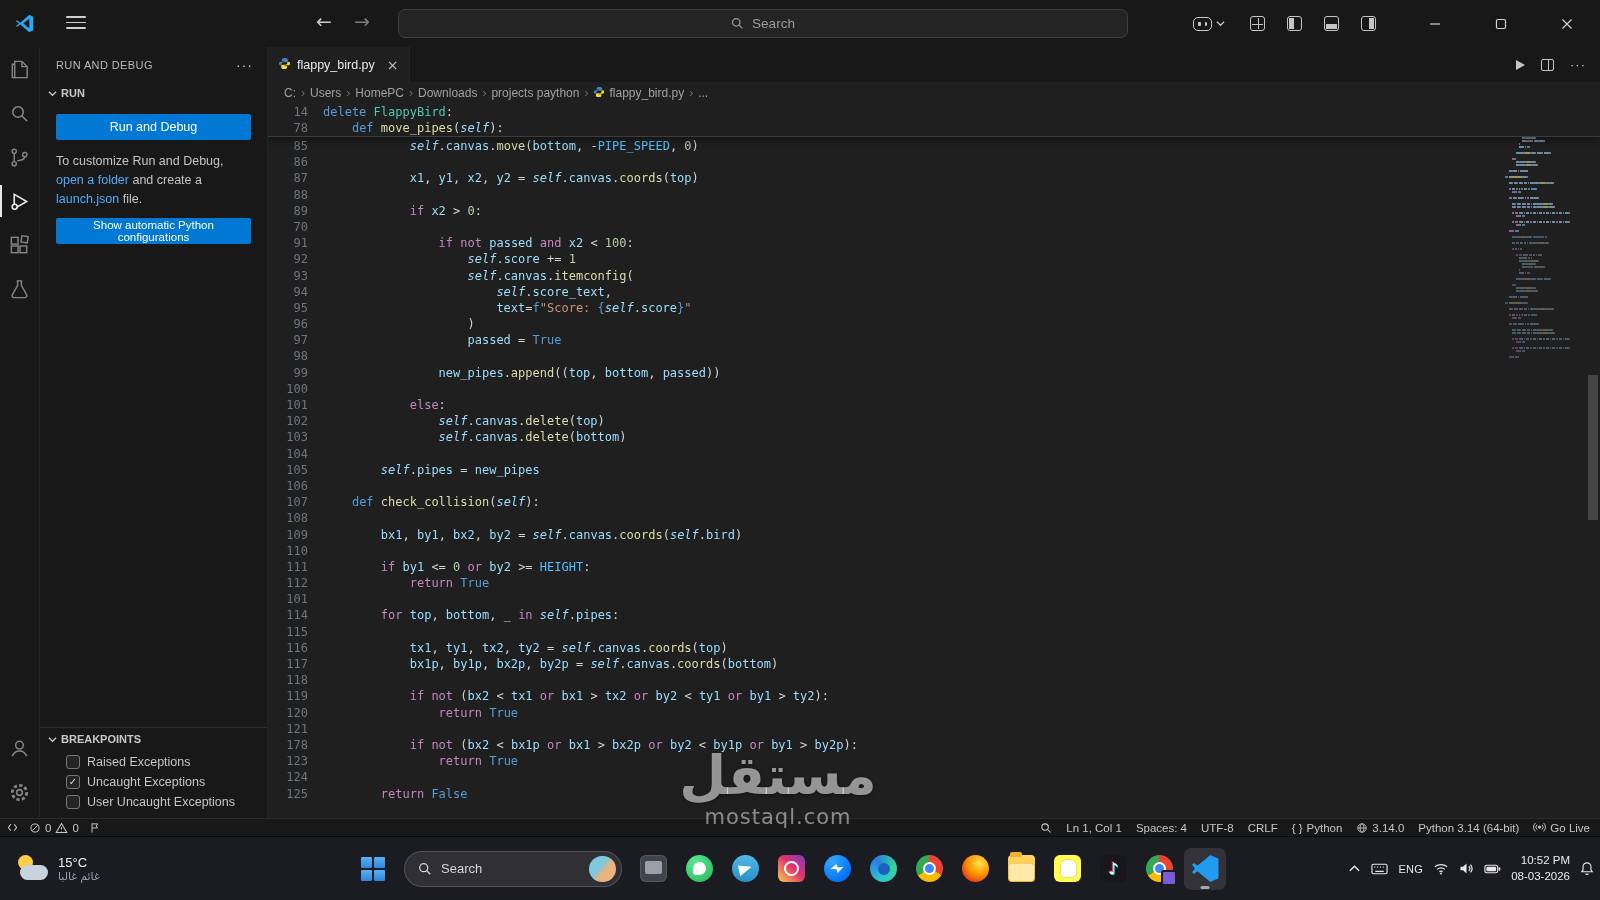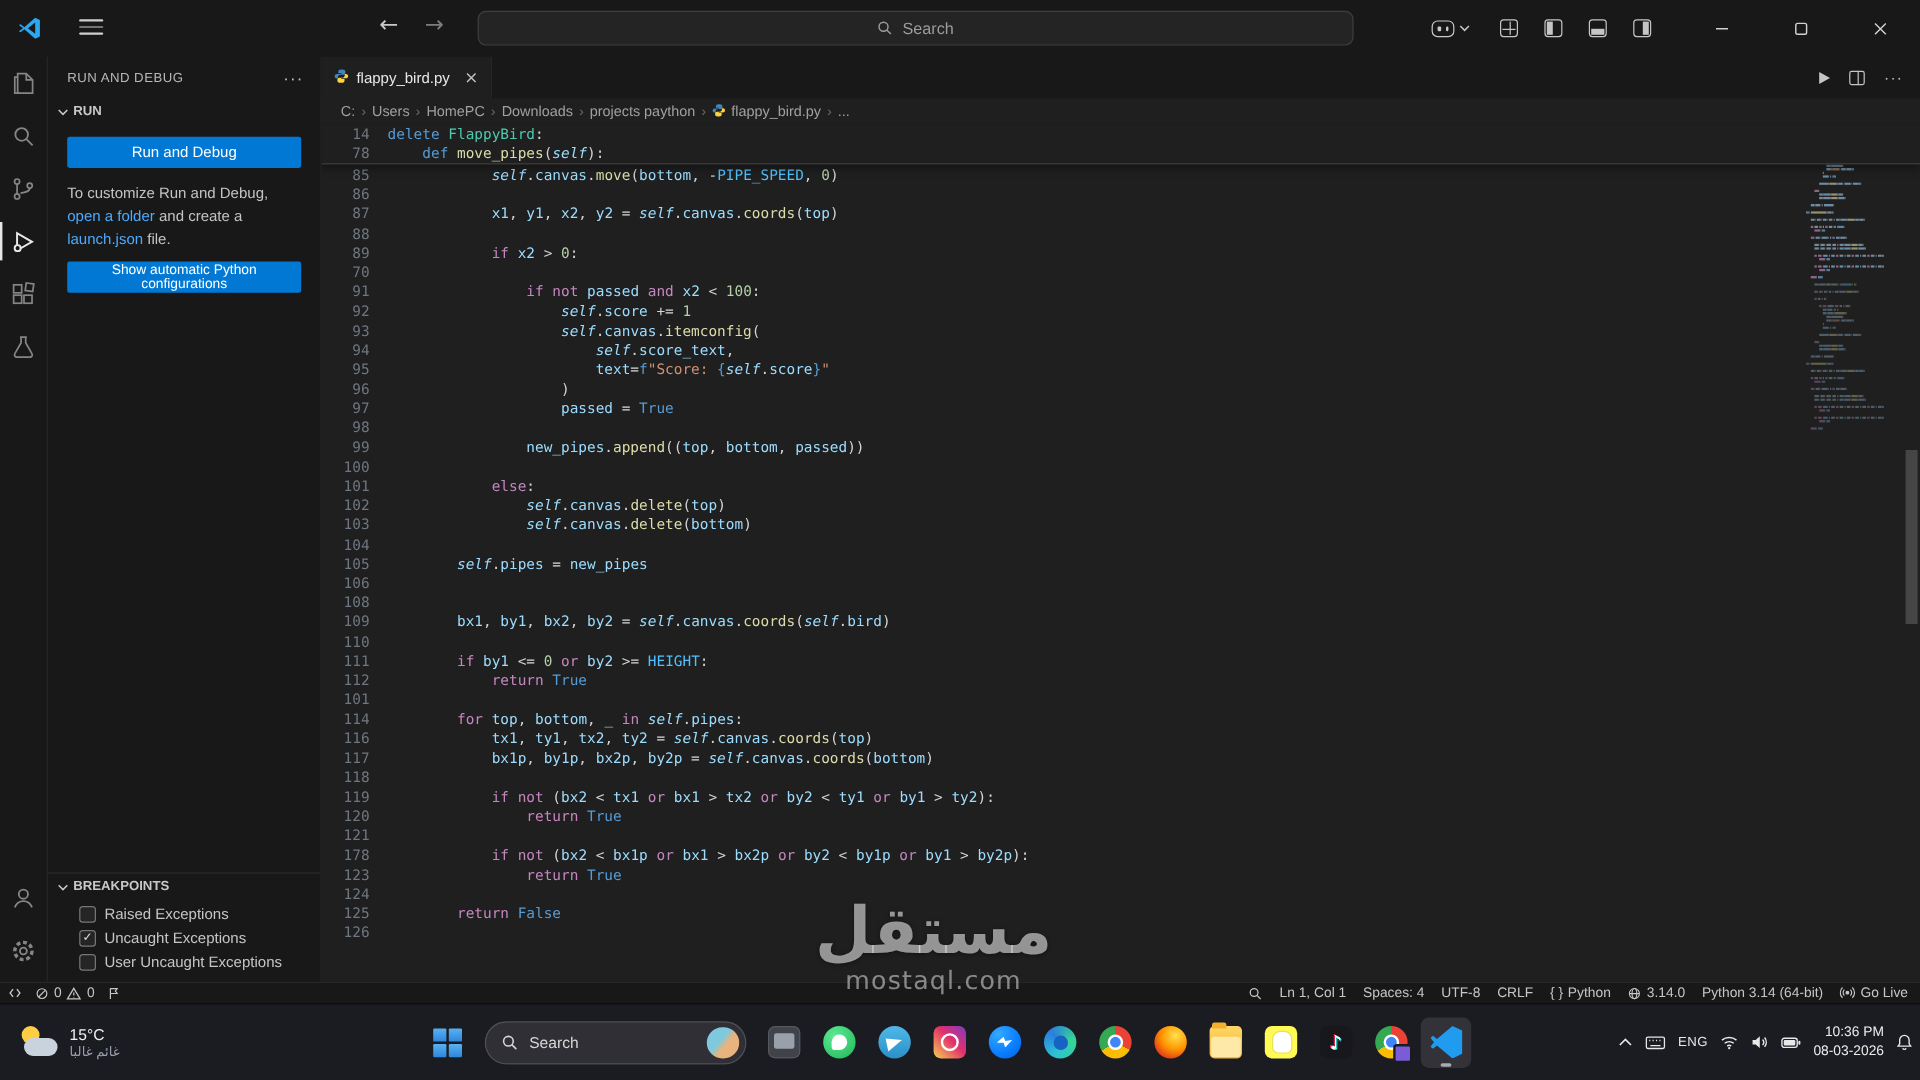--- a/index.html
+++ b/index.html
@@ -450,20 +450,24 @@
             </div>
             <div class="code-line">
               <span class="ln">105</span>
               <span class="lc"><span class="tk-t">        </span><span class="tk-s">self</span><span class="tk-t">.</span><span class="tk-v">pipes</span><span class="tk-t"> = </span><span class="tk-v">new_pipes</span></span>
             </div>
             <div class="code-line">
               <span class="ln">106</span>
               <span class="lc"></span>
             </div>
             <div class="code-line">
+              <span class="ln">107</span>
+              <span class="lc"><span class="tk-t">    </span><span class="tk-d">def </span><span class="tk-f">check_collision</span><span class="tk-t">(</span><span class="tk-s">self</span><span class="tk-t">):</span></span>
+            </div>
+            <div class="code-line">
               <span class="ln">108</span>
               <span class="lc"></span>
             </div>
             <div class="code-line">
               <span class="ln">109</span>
               <span class="lc"><span class="tk-t">        </span><span class="tk-v">bx1</span><span class="tk-t">, </span><span class="tk-v">by1</span><span class="tk-t">, </span><span class="tk-v">bx2</span><span class="tk-t">, </span><span class="tk-v">by2</span><span class="tk-t"> = </span><span class="tk-s">self</span><span class="tk-t">.</span><span class="tk-v">canvas</span><span class="tk-t">.</span><span class="tk-f">coords</span><span class="tk-t">(</span><span class="tk-s">self</span><span class="tk-t">.</span><span class="tk-v">bird</span><span class="tk-t">)</span></span>
             </div>
             <div class="code-line">
               <span class="ln">110</span>
               <span class="lc"></span>
@@ -478,20 +482,24 @@
             </div>
             <div class="code-line">
               <span class="ln">101</span>
               <span class="lc"></span>
             </div>
             <div class="code-line">
               <span class="ln">114</span>
               <span class="lc"><span class="tk-t">        </span><span class="tk-k">for</span><span class="tk-t"> </span><span class="tk-v">top</span><span class="tk-t">, </span><span class="tk-v">bottom</span><span class="tk-t">, </span><span class="tk-v">_</span><span class="tk-t"> </span><span class="tk-k">in</span><span class="tk-t"> </span><span class="tk-s">self</span><span class="tk-t">.</span><span class="tk-v">pipes</span><span class="tk-t">:</span></span>
             </div>
             <div class="code-line">
+              <span class="ln">115</span>
+              <span class="lc"></span>
+            </div>
+            <div class="code-line">
               <span class="ln">116</span>
               <span class="lc"><span class="tk-t">            </span><span class="tk-v">tx1</span><span class="tk-t">, </span><span class="tk-v">ty1</span><span class="tk-t">, </span><span class="tk-v">tx2</span><span class="tk-t">, </span><span class="tk-v">ty2</span><span class="tk-t"> = </span><span class="tk-s">self</span><span class="tk-t">.</span><span class="tk-v">canvas</span><span class="tk-t">.</span><span class="tk-f">coords</span><span class="tk-t">(</span><span class="tk-v">top</span><span class="tk-t">)</span></span>
             </div>
             <div class="code-line">
               <span class="ln">117</span>
               <span class="lc"><span class="tk-t">            </span><span class="tk-v">bx1p</span><span class="tk-t">, </span><span class="tk-v">by1p</span><span class="tk-t">, </span><span class="tk-v">bx2p</span><span class="tk-t">, </span><span class="tk-v">by2p</span><span class="tk-t"> = </span><span class="tk-s">self</span><span class="tk-t">.</span><span class="tk-v">canvas</span><span class="tk-t">.</span><span class="tk-f">coords</span><span class="tk-t">(</span><span class="tk-v">bottom</span><span class="tk-t">)</span></span>
             </div>
             <div class="code-line">
               <span class="ln">118</span>
               <span class="lc"></span>
@@ -516,24 +524,20 @@
               <span class="ln">123</span>
               <span class="lc"><span class="tk-t">                </span><span class="tk-k">return</span><span class="tk-t"> </span><span class="tk-d">True</span></span>
             </div>
             <div class="code-line">
               <span class="ln">124</span>
               <span class="lc"></span>
             </div>
             <div class="code-line">
               <span class="ln">125</span>
               <span class="lc"><span class="tk-t">        </span><span class="tk-k">return</span><span class="tk-t"> </span><span class="tk-d">False</span></span>
-            </div>
-            <div class="code-line">
-              <span class="ln">126</span>
-              <span class="lc"></span>
             </div>
           </div>
         <div class="minimap" id="minimap">
             <div class="mm-line" style="opacity: 0.8;"><span class="mm-b" style="width: 4px; background: rgb(95, 147, 196);"></span><span class="mm-b" style="width: 1px;"></span><span class="mm-b" style="width: 9px; background: rgb(100, 168, 148);"></span><span class="mm-b" style="width: 1px; background: rgb(138, 138, 138);"></span></div>
             <div class="mm-line" style="opacity: 0.8;"><span class="mm-b" style="width: 3px;"></span><span class="mm-b" style="width: 3px; background: rgb(95, 147, 196);"></span><span class="mm-b" style="width: 1px;"></span><span class="mm-b" style="width: 9px; background: rgb(181, 175, 127);"></span><span class="mm-b" style="width: 1px; background: rgb(138, 138, 138);"></span><span class="mm-b" style="width: 3px; background: rgb(127, 168, 200);"></span><span class="mm-b" style="width: 2px; background: rgb(138, 138, 138);"></span></div>
             <div class="mm-line" style="opacity: 0.8;"><span class="mm-b" style="width: 10px;"></span><span class="mm-b" style="width: 3px; background: rgb(127, 168, 200);"></span><span class="mm-b" style="width: 1px; background: rgb(138, 138, 138);"></span><span class="mm-b" style="width: 5px; background: rgb(127, 168, 200);"></span><span class="mm-b" style="width: 1px; background: rgb(138, 138, 138);"></span><span class="mm-b" style="width: 3px; background: rgb(181, 175, 127);"></span><span class="mm-b" style="width: 1px; background: rgb(138, 138, 138);"></span><span class="mm-b" style="width: 5px; background: rgb(127, 168, 200);"></span><span class="mm-b" style="width: 1px; background: rgb(138, 138, 138);"></span><span class="mm-b" style="width: 1px;"></span><span class="mm-b" style="width: 1px; background: rgb(138, 138, 138);"></span><span class="mm-b" style="width: 9px; background: rgb(90, 163, 214);"></span><span class="mm-b" style="width: 1px; background: rgb(138, 138, 138);"></span><span class="mm-b" style="width: 1px;"></span><span class="mm-b" style="width: 1px; background: rgb(147, 168, 124);"></span><span class="mm-b" style="width: 1px; background: rgb(138, 138, 138);"></span></div>
             <div class="mm-line" style="opacity: 0.8;"></div>
             <div class="mm-line" style="opacity: 0.8;"><span class="mm-b" style="width: 10px;"></span><span class="mm-b" style="width: 2px; background: rgb(127, 168, 200);"></span><span class="mm-b" style="width: 1px; background: rgb(138, 138, 138);"></span><span class="mm-b" style="width: 1px;"></span><span class="mm-b" style="width: 2px; background: rgb(127, 168, 200);"></span><span class="mm-b" style="width: 1px; background: rgb(138, 138, 138);"></span><span class="mm-b" style="width: 1px;"></span><span class="mm-b" style="width: 2px; background: rgb(127, 168, 200);"></span><span class="mm-b" style="width: 1px; background: rgb(138, 138, 138);"></span><span class="mm-b" style="width: 1px;"></span><span class="mm-b" style="width: 2px; background: rgb(127, 168, 200);"></span><span class="mm-b" style="width: 1px;"></span><span class="mm-b" style="width: 1px; background: rgb(138, 138, 138);"></span><span class="mm-b" style="width: 1px;"></span><span class="mm-b" style="width: 3px; background: rgb(127, 168, 200);"></span><span class="mm-b" style="width: 1px; background: rgb(138, 138, 138);"></span><span class="mm-b" style="width: 5px; background: rgb(127, 168, 200);"></span><span class="mm-b" style="width: 1px; background: rgb(138, 138, 138);"></span><span class="mm-b" style="width: 5px; background: rgb(181, 175, 127);"></span><span class="mm-b" style="width: 1px; background: rgb(138, 138, 138);"></span><span class="mm-b" style="width: 3px; background: rgb(127, 168, 200);"></span><span class="mm-b" style="width: 1px; background: rgb(138, 138, 138);"></span></div>
             <div class="mm-line" style="opacity: 0.8;"></div>
             <div class="mm-line" style="opacity: 0.8;"><span class="mm-b" style="width: 10px;"></span><span class="mm-b" style="width: 2px; background: rgb(168, 118, 164);"></span><span class="mm-b" style="width: 1px;"></span><span class="mm-b" style="width: 2px; background: rgb(127, 168, 200);"></span><span class="mm-b" style="width: 1px;"></span><span class="mm-b" style="width: 1px; background: rgb(138, 138, 138);"></span><span class="mm-b" style="width: 1px;"></span><span class="mm-b" style="width: 1px; background: rgb(147, 168, 124);"></span><span class="mm-b" style="width: 1px; background: rgb(138, 138, 138);"></span></div>
@@ -774,21 +778,21 @@
           </svg>
         </span>
       <span class="tray-ic">
           <svg width="17" height="12" viewBox="0 0 18 12" fill="none" stroke="#e8e8e8" stroke-width="1.2">
             <rect x="1" y="2" width="13.5" height="8" rx="2"></rect>
             <rect x="2.6" y="3.6" width="10.2" height="4.8" rx="1" fill="#e8e8e8" stroke="none"></rect>
             <rect x="15.5" y="4.2" width="1.8" height="3.6" rx="0.9" fill="#e8e8e8" stroke="none"></rect>
           </svg>
         </span>
       <span class="tray-clock">
-        <div>10:36 PM</div>
+        <div>10:52 PM</div>
         <div>08-03-2026</div>
       </span>
       <span class="tray-ic">
           <svg width="14" height="15" viewBox="0 0 16 17" fill="none" stroke="#e8e8e8" stroke-width="1.3">
             <path d="M8 2a4.5 4.5 0 0 0-4.5 4.5V10L2 12.2h12L12.5 10V6.5A4.5 4.5 0 0 0 8 2z"></path>
             <path d="M6.4 14.2a1.7 1.7 0 0 0 3.2 0"></path>
           </svg>
         </span>
     </div>
   </div>

